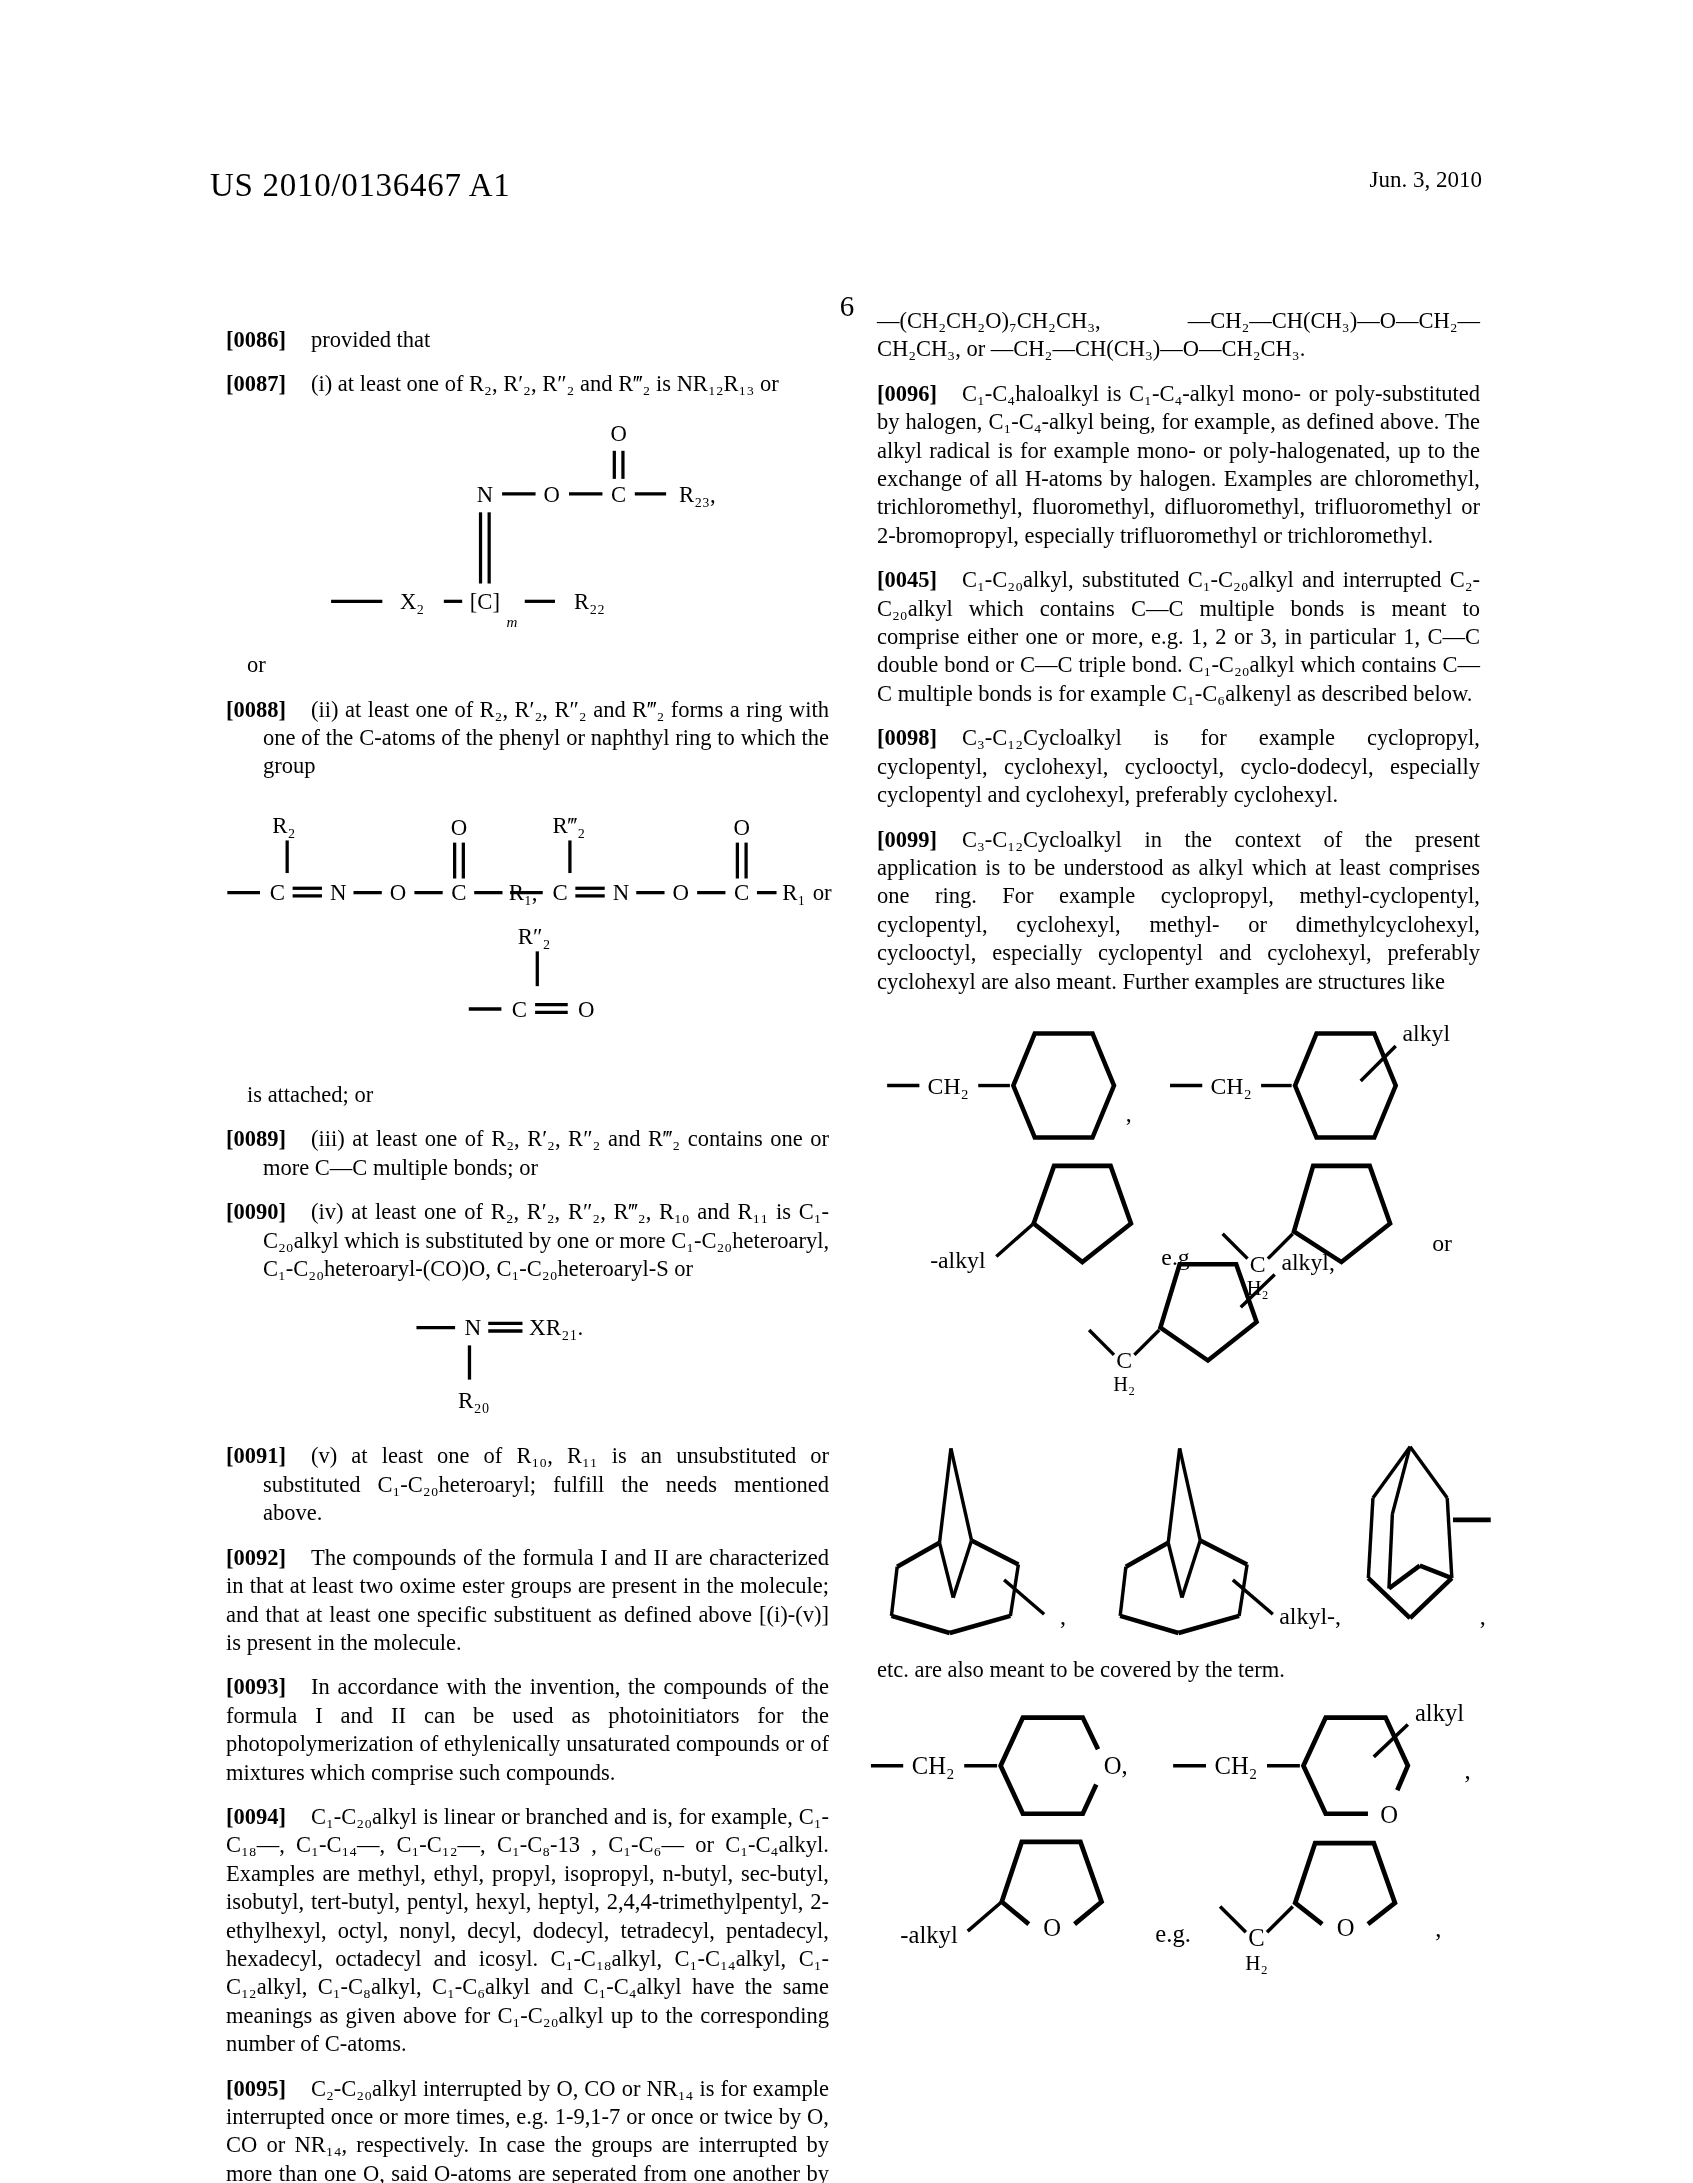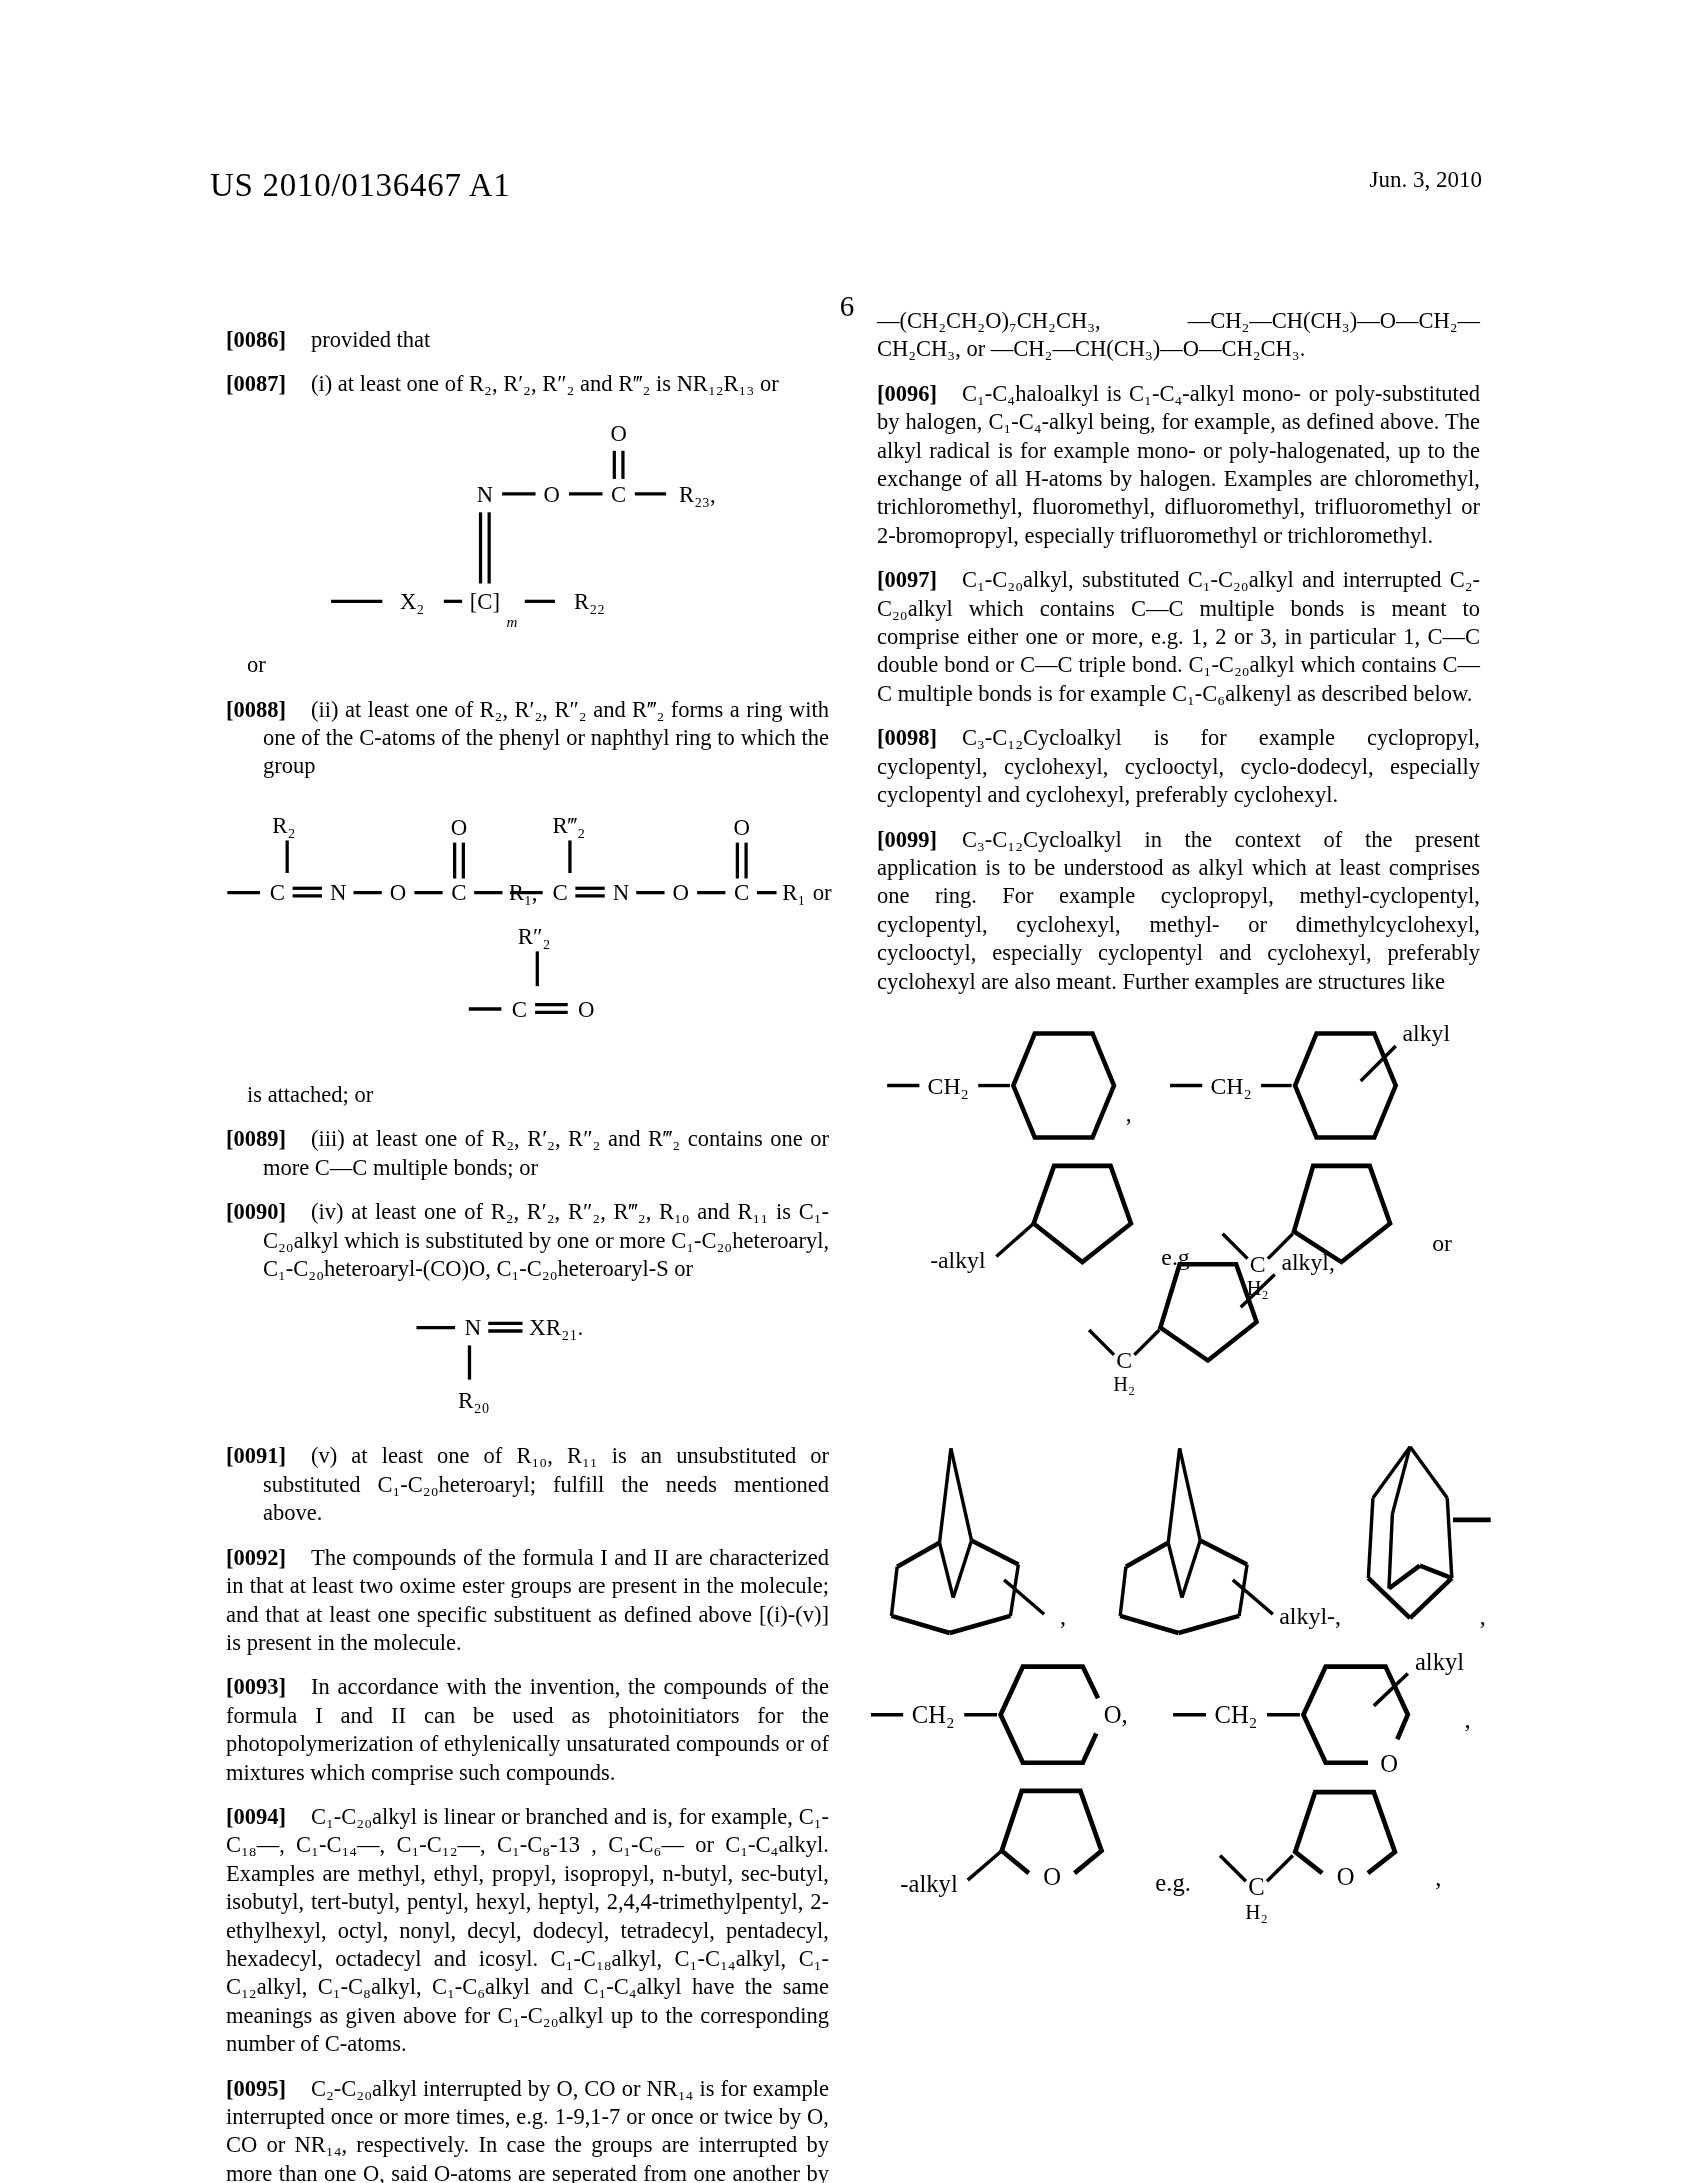--- a/index.html
+++ b/index.html
@@ -155,21 +155,21 @@
     <p class="para"><span class="tag">[0095]</span><span>C₂-C₂₀alkyl interrupted by O, CO or NR₁₄ is for example interrupted once or more times, e.g. 1-9,1-7 or once or twice by O, CO or NR₁₄, respectively. In case the groups are interrupted by more than one O, said O-atoms are seperated from one another by at least one methylene group, i.e. the O-atoms are non-consecutive. Examples are the following structural units —CH₂—O—CH₃, —CH₂CH₂—O—CH₂CH₃, —[CH₂CH₂O]ᵧ—CH₃, with y=1-9,</span></p>
 
   </div>
 
   <div class="col col-right">
 
     <p class="para">—(CH₂CH₂O)₇CH₂CH₃, —CH₂—CH(CH₃)—O—CH₂—CH₂CH₃, or —CH₂—CH(CH₃)—O—CH₂CH₃.</p>
 
     <p class="para"><span class="tag">[0096]</span><span>C₁-C₄haloalkyl is C₁-C₄-alkyl mono- or poly-substituted by halogen, C₁-C₄-alkyl being, for example, as defined above. The alkyl radical is for example mono- or poly-halogenated, up to the exchange of all H-atoms by halogen. Examples are chloromethyl, trichloromethyl, fluoromethyl, difluoromethyl, trifluoromethyl or 2-bromopropyl, especially trifluoromethyl or trichloromethyl.</span></p>
 
-    <p class="para"><span class="tag">[0097]</span><span>C₁-C₂₀alkyl, substituted C₁-C₂₀alkyl and interrupted C₂-C₂₀alkyl which contains C—C multiple bonds is meant to comprise either one or more, e.g. 1, 2 or 3, in particular 1, C—C double bond or C—C triple bond. C₁-C₂₀alkyl which contains C—C multiple bonds is for example C₁-C₆alkenyl as described below.</span></p>
+    <p class="para"><span class="tag">[0045]</span><span>C₁-C₂₀alkyl, substituted C₁-C₂₀alkyl and interrupted C₂-C₂₀alkyl which contains C—C multiple bonds is meant to comprise either one or more, e.g. 1, 2 or 3, in particular 1, C—C double bond or C—C triple bond. C₁-C₂₀alkyl which contains C—C multiple bonds is for example C₁-C₆alkenyl as described below.</span></p>
 
     <p class="para"><span class="tag">[0098]</span><span>C₃-C₁₂Cycloalkyl is for example cyclopropyl, cyclopentyl, cyclohexyl, cyclooctyl, cyclo-dodecyl, especially cyclopentyl and cyclohexyl, preferably cyclohexyl.</span></p>
 
     <p class="para"><span class="tag">[0099]</span><span>C₃-C₁₂Cycloalkyl in the context of the present application is to be understood as alkyl which at least comprises one ring. For example cyclopropyl, methyl-cyclopentyl, cyclopentyl, cyclohexyl, methyl- or dimethylcyclohexyl, cyclooctyl, especially cyclopentyl and cyclohexyl, preferably cyclohexyl are also meant. Further examples are structures like</span></p>
 
     <div class="figure">
       <svg width="589" height="413" viewBox="0 0 1040 730" style="font-size:34px">
         <g>
           <line class="bond" x1="5" y1="130" x2="62" y2="130"></line>
           <line class="bond" x1="166" y1="130" x2="222" y2="130"></line>
@@ -258,20 +258,21 @@
           <line class="bond" x1="955" y1="22" x2="924" y2="140"></line>
           <line class="bond" x1="924" y1="140" x2="918" y2="270"></line>
           <line class="ringbond" x1="918" y1="270" x2="972" y2="230"></line>
           <line class="ringbond" x1="972" y1="230" x2="1028" y2="252"></line>
           <line class="ringbond" x1="1030" y1="150" x2="1096" y2="150"></line>
         </g>
         <text class="atom mid" x="1082" y="332">,</text>
       </svg>
     </div>
 
+    <p class="para">etc. are also meant to be covered by the term.</p>
 
 
     <div class="figure">
       <svg width="622" height="276" viewBox="0 0 1060 470" style="font-size:34px">
         <g>
           <line class="bond" x1="5" y1="110" x2="60" y2="110"></line>
           <line class="bond" x1="164" y1="110" x2="220" y2="110"></line>
           <polyline class="ringbond" points="389,142 366,192 264,192 226,110 264,28 366,28 392,82"></polyline>
         </g>
         <text class="atom mid" x="111" y="125">CH₂</text>

